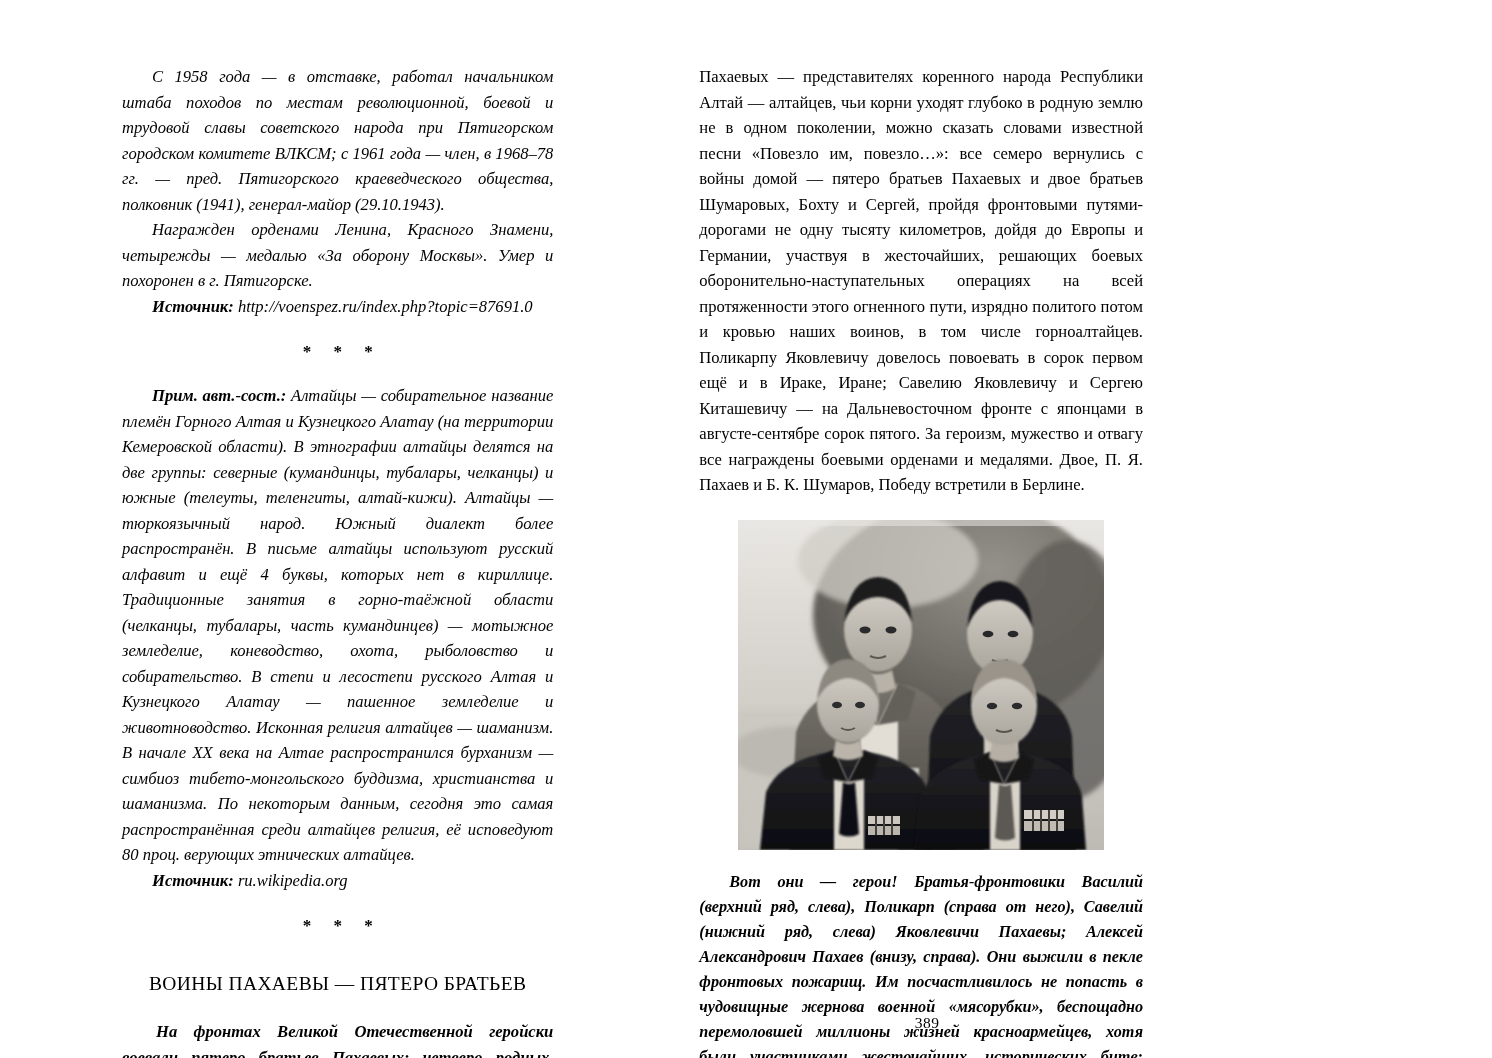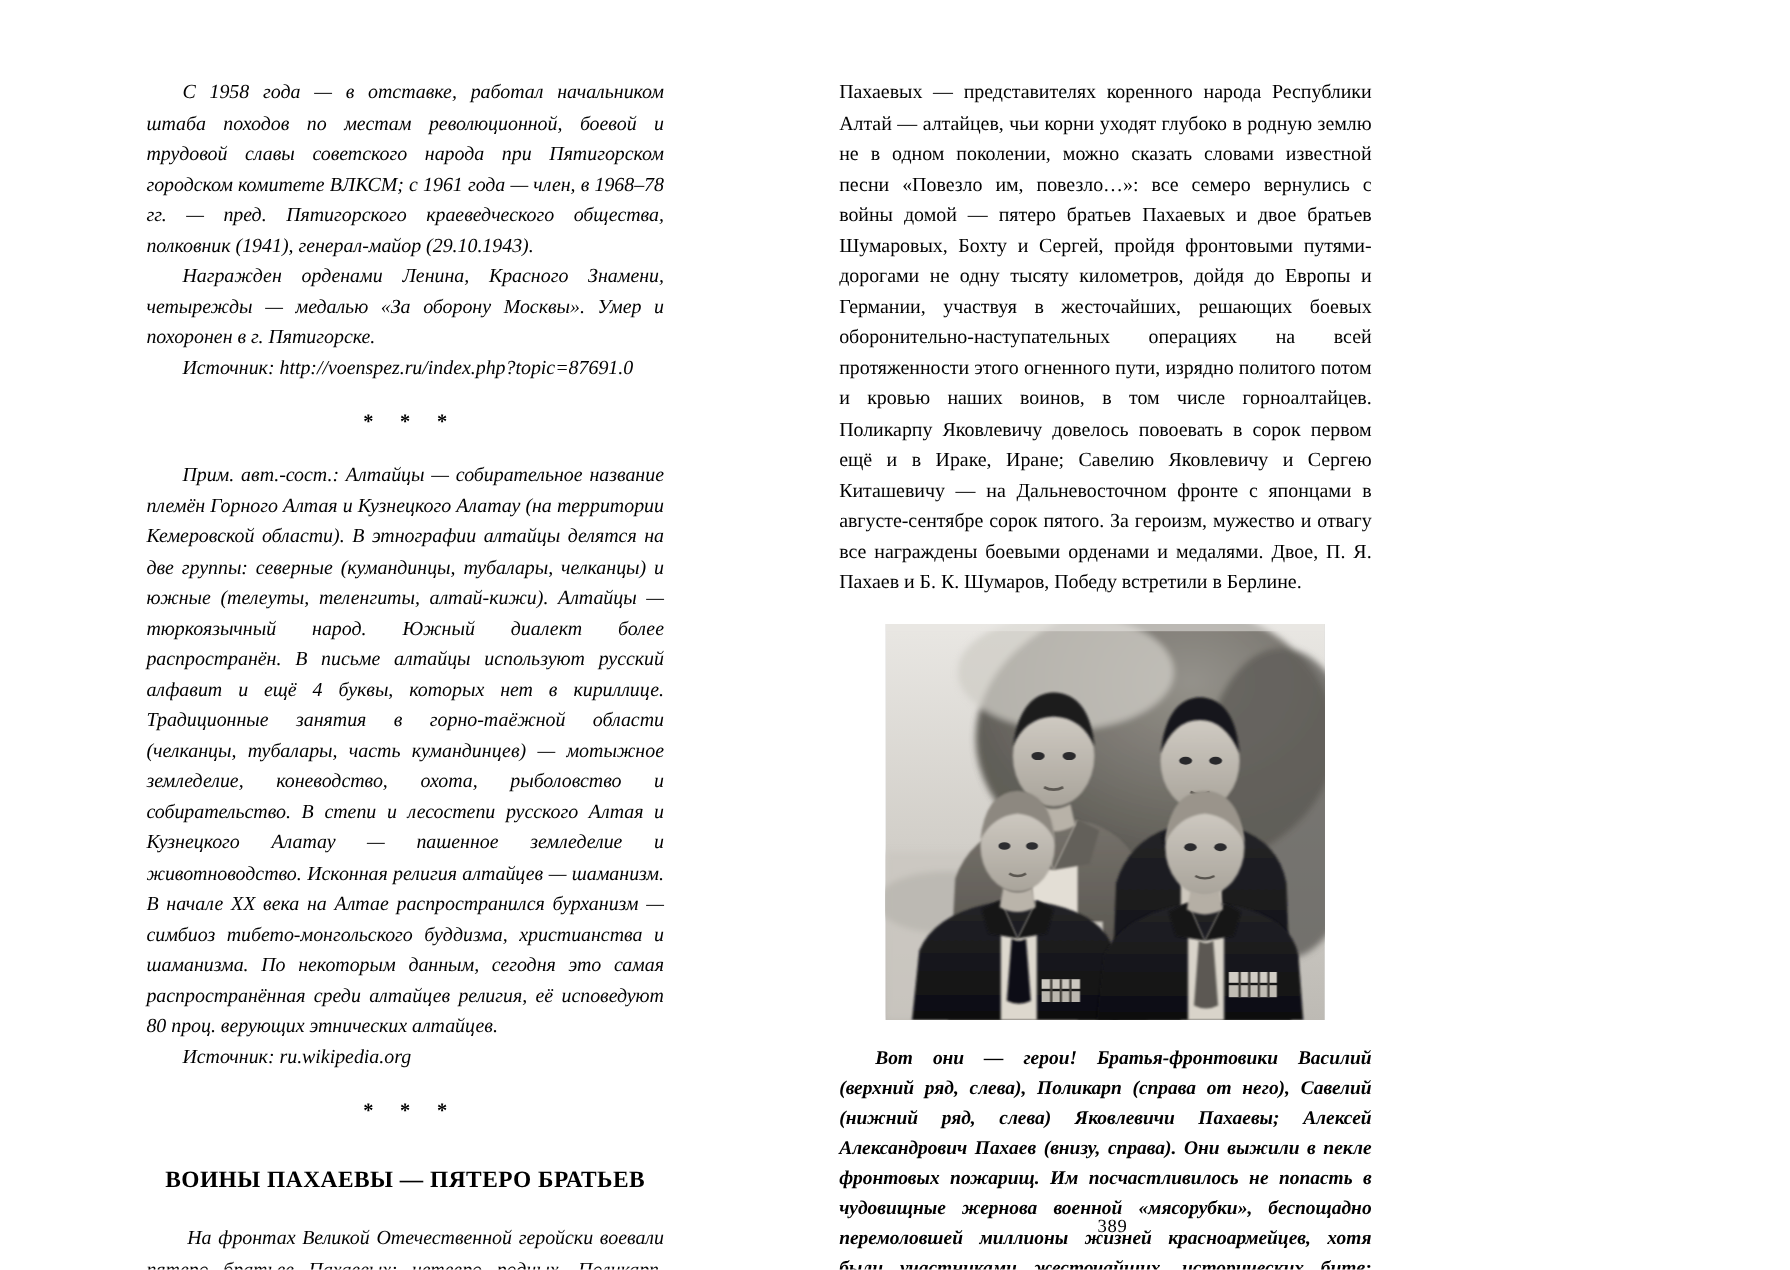--- a/index.html
+++ b/index.html
@@ -36,40 +36,40 @@
     text-justify: inter-word;
     hyphens: manual;
     font-size: 16.6px;
     line-height: 25.5px;
     letter-spacing: -0.02px;
   }
   .para + .para { margin-top: 0; }
 
   .italic    { font-style: italic; }
   .bold      { font-weight: normal; }
-  .bolditalic{ font-style: italic; font-weight: normal; }
+  .bolditalic{ font-style: italic; font-weight: bold; }
 
   .indent { text-indent: 30px; }
   .indent-lg { text-indent: 34px; }
 
   
   .stars {
     text-align: center;
     font-size: 17px;
     font-weight: bold;
     letter-spacing: 9px;
     margin: 22px 0 20px 0;
     line-height: 22px;
     padding-left: 9px;
   }
 
   
   .section-heading {
     text-align: center;
-    font-weight: bold;
+    font-weight: normal;
     font-size: 19.5px;
     letter-spacing: 0.4px;
     margin: 34px 0 22px 0;
     line-height: 26px;
   }
 
   
   .source-line { text-indent: 30px; }
 
   

